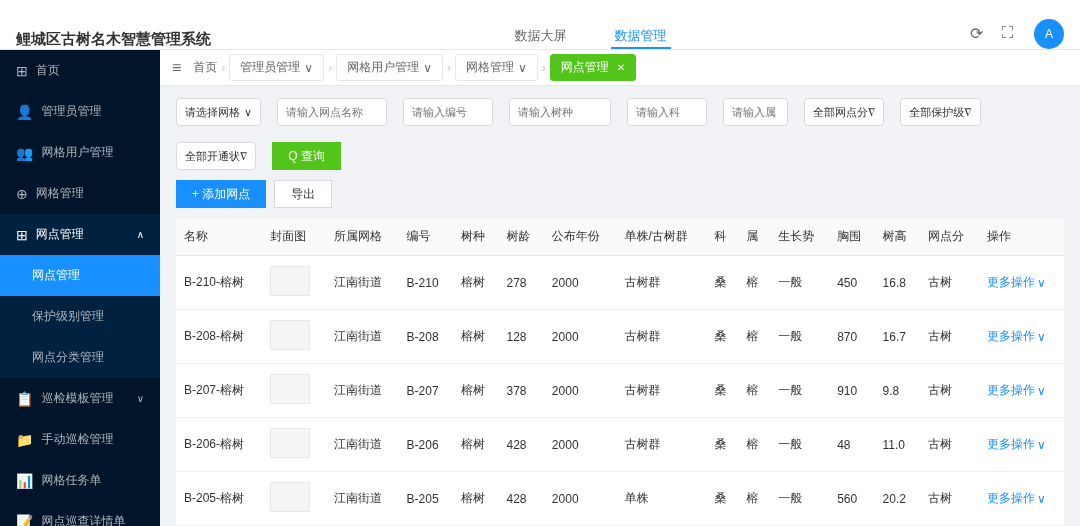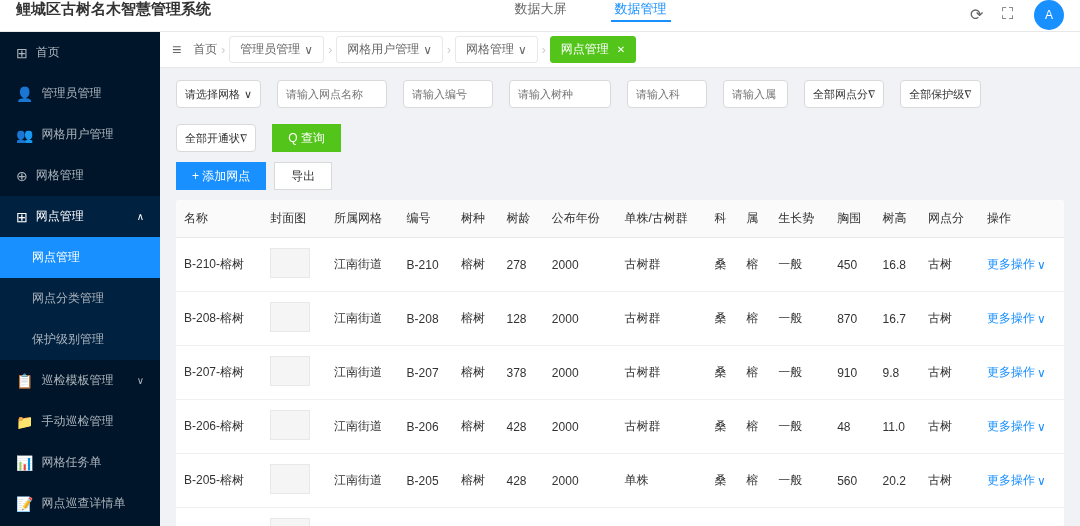--- a/index.html
+++ b/index.html
@@ -1,19 +1,19 @@
 <!DOCTYPE html>
 <html><head>
   <meta charset="utf-8">
   <style>
     * { margin: 0; padding: 0; box-sizing: border-box; }
     body { font-family: 'Microsoft YaHei', Arial, sans-serif; font-size: 12px; background: #f0f2f5; width: 1080px; height: 526px; overflow: hidden; display: flex; flex-direction: column; }
 
     
-    .header { height: 32px; background: #fff; display: flex; align-items: flex-start; justify-content: space-between; padding: 0 16px; border-bottom: 1px solid #e8e8e8; flex-shrink: 0; }
+    .header { height: 50px; background: #fff; display: flex; align-items: flex-end; justify-content: space-between; padding: 0 16px; border-bottom: 1px solid #e8e8e8; flex-shrink: 0; }
     .header-left { font-size: 15px; font-weight: bold; color: #333; }
     .header-center { display: flex; gap: 40px; }
     .header-nav-item { font-size: 13px; color: #666; cursor: pointer; padding: 0 4px; }
     .header-nav-item.active { color: #1890ff; border-bottom: 2px solid #1890ff; padding-bottom: 2px; }
     .header-right { display: flex; align-items: center; gap: 12px; }
     .header-icon { width: 20px; height: 20px; cursor: pointer; color: #666; font-size: 16px; }
     .avatar { width: 30px; height: 30px; border-radius: 50%; background: #1890ff; display: flex; align-items: center; justify-content: center; color: #fff; font-size: 12px; cursor: pointer; }
 
     
     .main-layout { display: flex; flex: 1; overflow: hidden; }
@@ -109,24 +109,24 @@
         <div class="left">
           <span class="sidebar-icon">⊞</span>
           <span>网点管理</span>
         </div>
         <span class="chevron">∧</span>
       </div>
       <div class="sidebar-item sub-item active">
         <span>网点管理</span>
       </div>
       <div class="sidebar-item sub-item">
+        <span>保护级别管理</span>
+      </div>
+      <div class="sidebar-item sub-item">
         <span>网点分类管理</span>
-      </div>
-      <div class="sidebar-item sub-item">
-        <span>保护级别管理</span>
       </div>
     </div>
 
     <div class="sidebar-group-header">
       <div class="left">
         <span class="sidebar-icon">📋</span>
         <span>巡检模板管理</span>
       </div>
       <span class="chevron">∨</span>
     </div>

